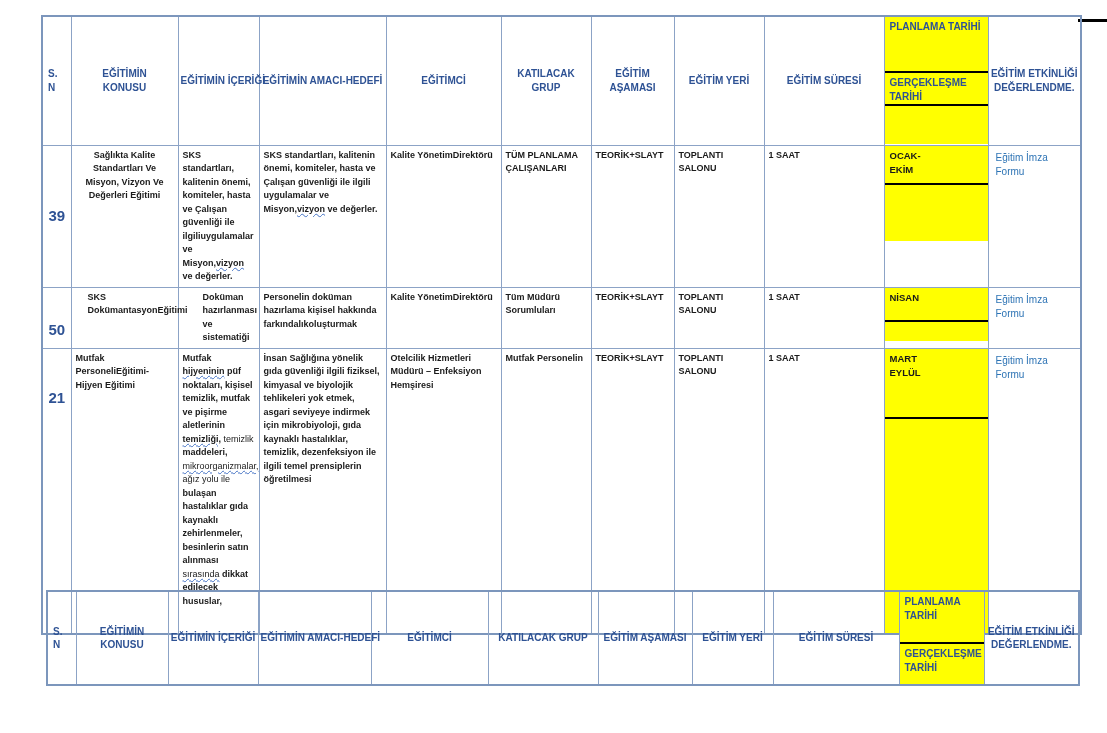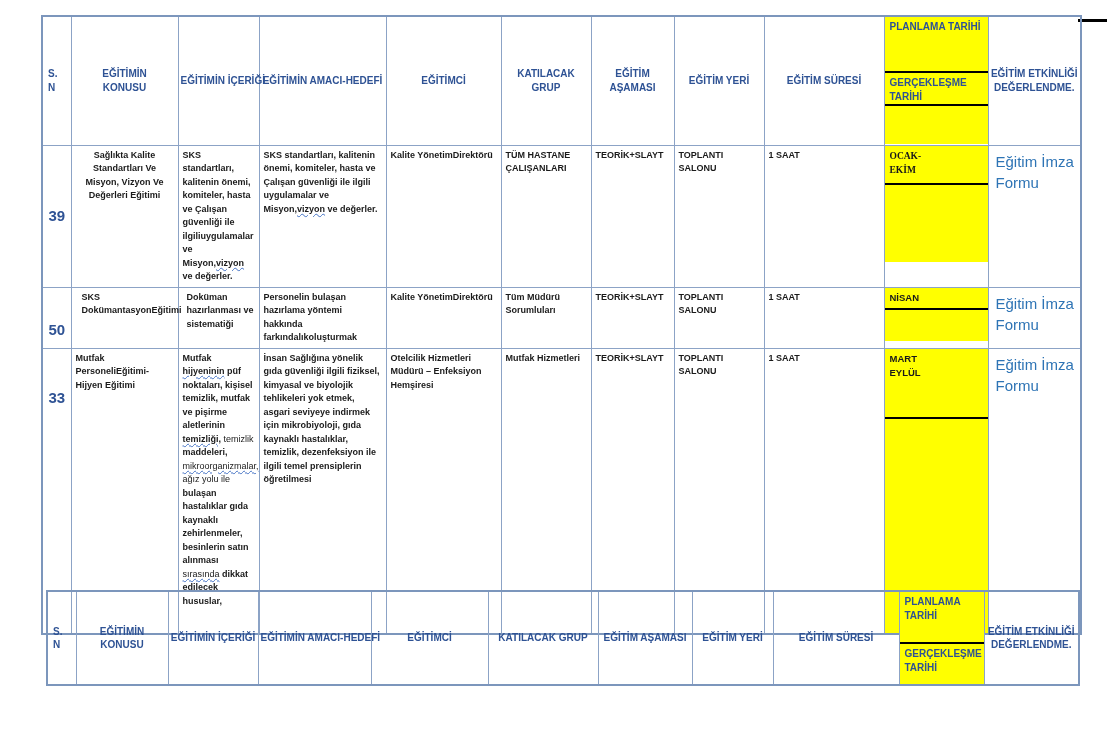--- a/index.html
+++ b/index.html
@@ -34,43 +34,43 @@
     font-size:9px;font-weight:700;line-height:1.5;
     vertical-align:top;text-align:left;padding:3px 4px;
   }
   td.num{
     color:#2E5294;font-size:15px;text-align:center;
   }
   td.vmid{vertical-align:middle;}
   td.vbot{vertical-align:bottom;padding-bottom:6px;}
   td.padtop{padding-top:38px;}
   td.ta-c{text-align:center;}
-  td.imza{color:#2E74B5;font-weight:400;font-size:15px;line-height:1.45;padding-top:5px;padding-left:7px;}
+  td.imza{color:#2E74B5;font-weight:400;font-size:10px;line-height:1.45;padding-top:5px;padding-left:7px;}
 
   
   .sq{text-decoration:underline;text-decoration-style:wavy;text-decoration-color:#4472C4;text-decoration-thickness:1px;}
   .rg{font-weight:400;}
 
   
   td.plan-cell,th.plan-cell{padding:0;vertical-align:top;}
   .plan-col{display:flex;flex-direction:column;background:#FFFF00;}
   .plan-col.h-th{height:127px;}
-  .plan-col.h-r39{height:116px;font-family:Liberation Serif, serif;}
+  .plan-col.h-r39{height:95px;}
   .plan-col.h-r40{height:53px;}
   .plan-col.h-r41{height:284px;}
   .plan-col.h-bth{height:92px;}
   .plan-sec{padding:3px 5px;box-sizing:border-box;text-align:left;}
   .plan-sec.lbl{color:#2E5294;font-weight:700;font-size:10px;line-height:1.35;}
   .plan-sec.mon{color:#1a1a1a;font-weight:700;font-size:9.5px;line-height:1.5;}
   .plan-sec.grow{flex:1;}
   .blk{height:2px;background:#000;flex:none;}
   .s-54{height:54px;flex:none;}
   .s-31{height:31px;flex:none;}
   .s-37{height:37px;flex:none;}
-  .s-28{height:20px;flex:none;}
+  .s-28{height:32px;flex:none;}
   .s-68{height:68px;flex:none;}
   .s-50{height:50px;flex:none;}
 
   tr.hrow{height:129px;}
   tr.r39{height:92px;}
   tr.r40{height:55px;}
   tr.r41{height:232px;}
   tr.bhrow{height:94px;}
 </style>
 </head>
@@ -118,62 +118,62 @@
       </th>
       <th><span>EĞİTİM ETKİNLİĞİ DEĞERLENDME.</span></th>
     </tr>
 
     <tr class="r39">
       <td class="num vmid">39</td>
       <td class="ta-c">Sağlıkta Kalite Standartları Ve Misyon,  Vizyon  Ve  Değerleri Eğitimi</td>
       <td><span>SKS standartları, kalitenin önemi, komiteler, hasta ve Çalışan güvenliği ile ilgiliuygulamalar ve Misyon,</span><span class="sq">vizyon</span><span> ve değerler.</span></td>
       <td><span>SKS standartları, kalitenin önemi, komiteler, hasta ve Çalışan güvenliği ile ilgili uygulamalar ve Misyon,</span><span class="sq">vizyon</span><span> ve değerler.</span></td>
       <td>Kalite YönetimDirektörü</td>
-      <td>TÜM HASTANE ÇALIŞANLARI</td>
+      <td>TÜM PLANLAMA ÇALIŞANLARI</td>
       <td>TEORİK+SLAYT</td>
       <td>TOPLANTI SALONU</td>
       <td>1 SAAT</td>
       <td class="plan-cell">
         <div class="plan-col h-r39">
           <div class="plan-sec mon s-37 pre">OCAK-
 EKİM</div>
           <div class="blk"></div>
           <div class="plan-sec grow"></div>
         </div>
       </td>
       <td class="imza">Eğitim İmza Formu</td>
     </tr>
 
     <tr class="r40">
       <td class="num vbot">50</td>
-      <td style="padding-left:10px;">SKS DokümantasyonEğitimi</td>
-      <td style="padding-left:8px;">Doküman hazırlanması ve sistematiği</td>
-      <td>Personelin bulaşan hazırlama yöntemi hakkında farkındalıkoluşturmak</td>
+      <td style="padding-left:16px;">SKS DokümantasyonEğitimi</td>
+      <td style="padding-left:24px;">Doküman hazırlanması ve sistematiği</td>
+      <td>Personelin doküman hazırlama kişisel hakkında farkındalıkoluşturmak</td>
       <td>Kalite YönetimDirektörü</td>
       <td>Tüm Müdürü Sorumluları</td>
       <td>TEORİK+SLAYT</td>
       <td>TOPLANTI SALONU</td>
       <td>1 SAAT</td>
       <td class="plan-cell">
         <div class="plan-col h-r40">
           <div class="plan-sec mon s-28 pre">NİSAN</div>
           <div class="blk"></div>
           <div class="plan-sec grow"></div>
         </div>
       </td>
       <td class="imza">Eğitim İmza Formu</td>
     </tr>
 
     <tr class="r41">
-      <td class="num padtop">33</td>
+      <td class="num padtop">21</td>
       <td>Mutfak PersoneliEğitimi- Hijyen Eğitimi</td>
       <td><span>Mutfak </span><span class="sq">hijyeninin</span><span> püf noktaları, kişisel temizlik, mutfak ve pişirme aletlerinin </span><span class="sq">temizliği,</span><span class="rg"> temizlik</span><span> maddeleri, </span><span class="sq rg">mikroorganizmalar,</span><span class="rg"> ağız yolu ile</span><span> bulaşan hastalıklar gıda kaynaklı zehirlenmeler, besinlerin satın alınması </span><span class="sq rg">sırasında</span><span> dikkat edilecek hususlar,</span></td>
       <td>İnsan Sağlığına yönelik gıda güvenliği ilgili fiziksel, kimyasal ve biyolojik tehlikeleri yok etmek, asgari seviyeye indirmek için mikrobiyoloji, gıda kaynaklı hastalıklar, temizlik, dezenfeksiyon ile ilgili temel prensiplerin öğretilmesi</td>
       <td>Otelcilik Hizmetleri Müdürü – Enfeksiyon Hemşiresi</td>
-      <td>Mutfak Hizmetleri</td>
+      <td>Mutfak Personelin</td>
       <td>TEORİK+SLAYT</td>
       <td>TOPLANTI SALONU</td>
       <td>1 SAAT</td>
       <td class="plan-cell">
         <div class="plan-col h-r41">
           <div class="plan-sec mon s-68 pre">MART
 EYLÜL</div>
           <div class="blk"></div>
           <div class="plan-sec grow"></div>
         </div>

